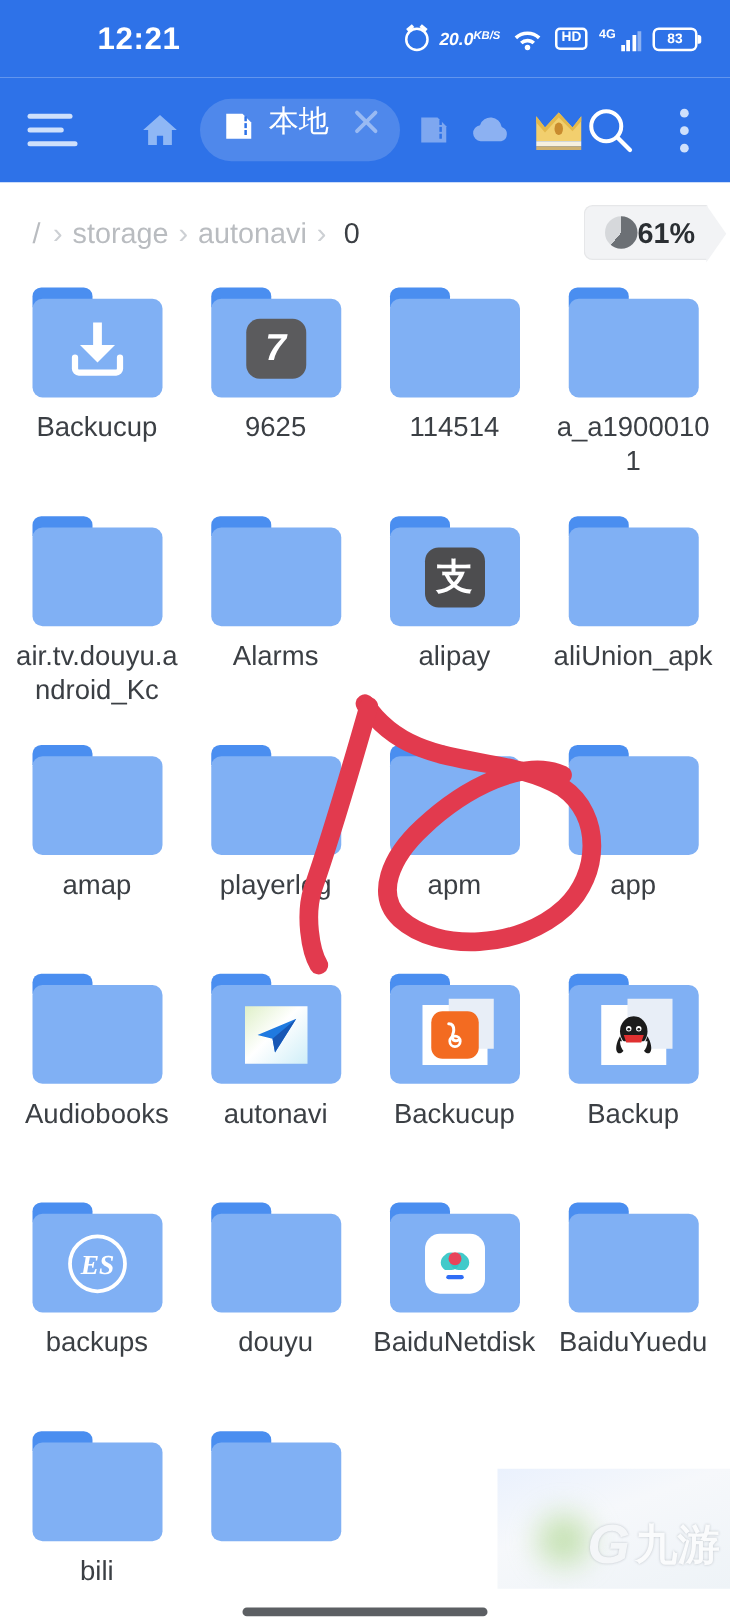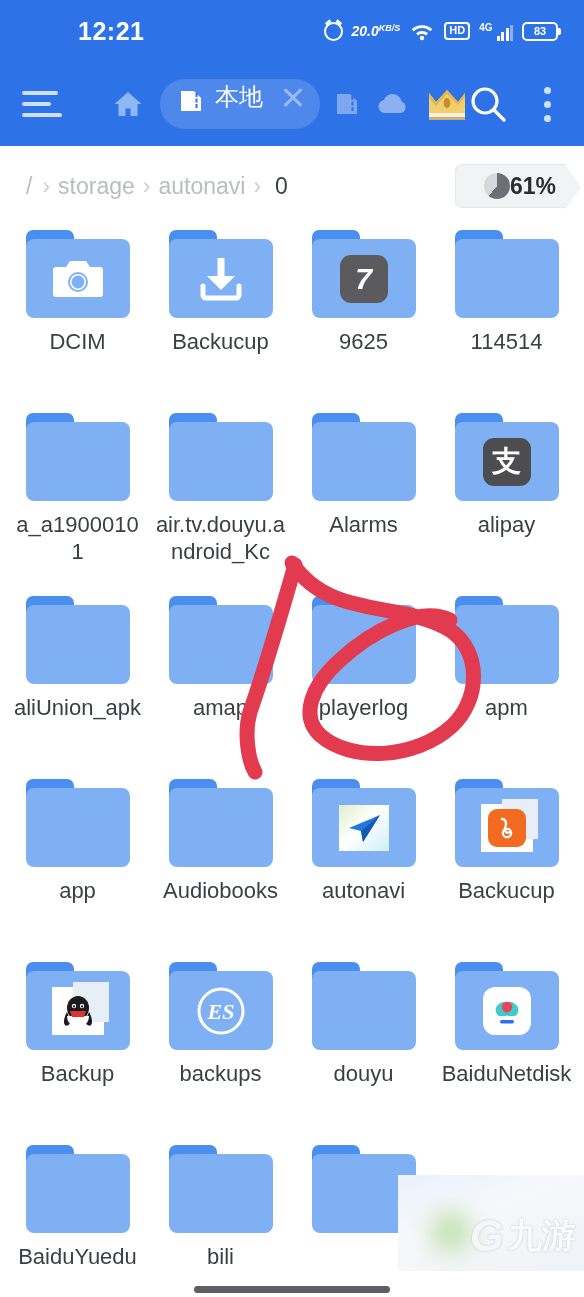--- a/index.html
+++ b/index.html
@@ -65,21 +65,21 @@
 
   
   .pathbar{height:80px;display:flex;align-items:center;padding:0 18px 0 26px;background:#fff;}
   .crumbs{display:flex;align-items:center;gap:0;font-size:23px;}
   .crumb{color:#b9bcc0;padding:0 8px;}
   .crumb.first{padding-left:0;padding-right:10px;}
   .crumb.active{color:#3b3f44;padding-left:14px;}
   .chev{color:#cdd0d4;font-size:23px;font-weight:300;}
   .storage-badge{
     margin-left:auto;position:relative;height:44px;background:#f2f3f5;
-    border-radius:7px 0 0 7px;display:flex;align-items:center;padding:0 10px 0 28px;
+    border-radius:7px 0 0 7px;display:flex;align-items:center;padding:0 10px 0 16px;
     border:1px solid #e6e7e9;border-right:none;
   }
   .storage-badge::after{
     content:"";position:absolute;right:-15px;top:-1px;width:0;height:0;
     border-top:23px solid transparent;border-bottom:23px solid transparent;border-left:16px solid #f2f3f5;
   }
   .pie{width:26px;height:26px;border-radius:50%;background:conic-gradient(#6c7075 0 61%, #d6d8db 61% 100%);}
   .pct{font-size:23px;font-weight:bold;color:#2b2f33;}
 
   
@@ -237,35 +237,20 @@
     <span class="pct">61%</span>
   </div>
 </div>
 
 <div class="grid" id="grid">
     <div class="cell">
       <div class="folder">
         <span class="tab"></span>
         <span class="body"></span>
         <span class="glyph">
-          <svg width="54" height="42" viewBox="0 0 54 42">
-            <path d="M19 3h16l4 6h10a3 3 0 0 1 3 3v24a3 3 0 0 1-3 3H5a3 3 0 0 1-3-3V12a3 3 0 0 1 3-3h10z" fill="#fff"></path>
-            <circle cx="27" cy="24" r="10" fill="#80b0f4"></circle>
-            <circle cx="27" cy="24" r="8" fill="#fff"></circle>
-            <circle cx="27" cy="24" r="6.4" fill="#80b0f4"></circle>
-          </svg>
-        </span>
-      </div>
-      <div class="label">DCIM</div>
-    </div>
-    <div class="cell">
-      <div class="folder">
-        <span class="tab"></span>
-        <span class="body"></span>
-        <span class="glyph">
           <svg width="48" height="46" viewBox="0 0 48 46">
             <rect x="20.5" y="2" width="7" height="22" fill="#fff"></rect>
             <path d="M10 20l14 14 14-14z" fill="#fff"></path>
             <path d="M6 30v9a3 3 0 0 0 3 3h30a3 3 0 0 0 3-3v-9" stroke="#fff" stroke-width="5" fill="none" stroke-linecap="round"></path>
           </svg>
         </span>
       </div>
       <div class="label">Backucup</div>
     </div>
     <div class="cell">

